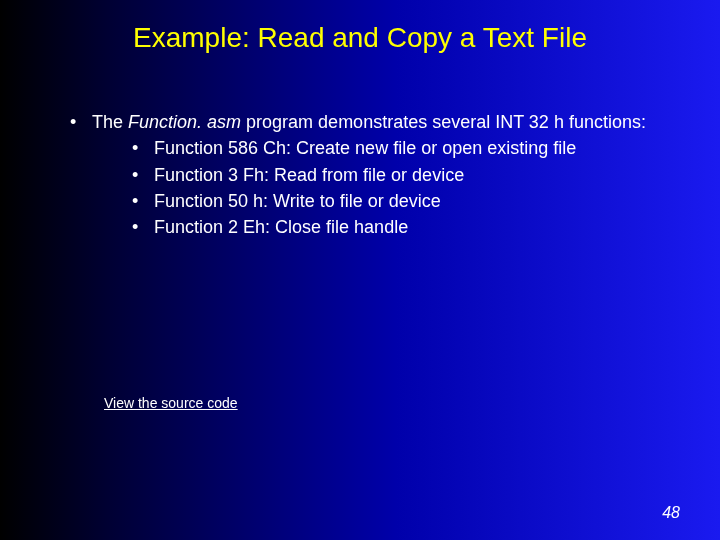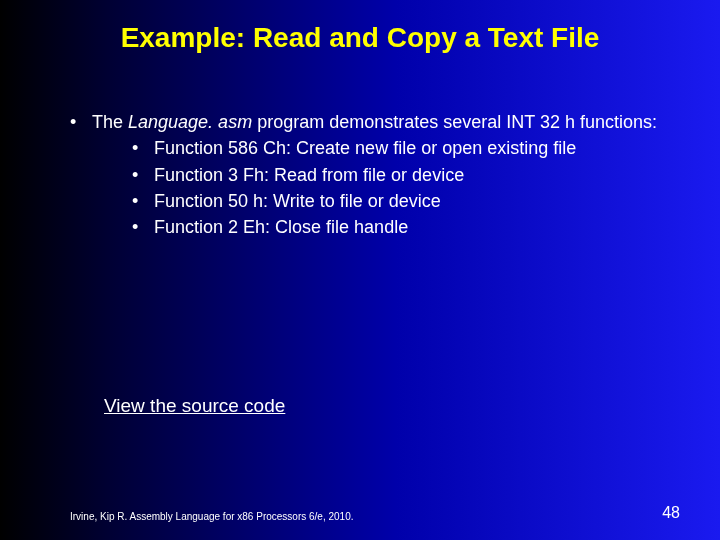--- a/index.html
+++ b/index.html
@@ -19,21 +19,21 @@
     color: #ffffff;
   }
   .title {
     position: absolute;
     top: 22px;
     left: 0;
     width: 100%;
     text-align: center;
     font-size: 28px;
     color: #ffff00;
-    font-weight: bold;
+    font-weight: normal;
   }
   .content {
     position: absolute;
     top: 110px;
     left: 70px;
     right: 50px;
     font-size: 18px;
     line-height: 1.35;
   }
   .bullet-l1 {
@@ -64,51 +64,52 @@
   .bullet-l2 .txt {
     flex: 1;
   }
   .italic {
     font-style: italic;
   }
   .link {
     position: absolute;
     top: 395px;
     left: 104px;
-    font-size: 19px;
+    font-size: 14px;
     text-decoration: underline;
     color: #ffffff;
   }
   .footer {
     position: absolute;
     bottom: 18px;
     left: 70px;
     font-size: 10px;
     color: #ffffff;
   }
   .pagenum {
     position: absolute;
     bottom: 18px;
     right: 40px;
     font-size: 16px;
     color: #ffffff;
+    font-style: italic;
   }
 </style>
 </head>
 <body>
 
 <div class="slide">
 
   <div class="title">Example: Read and Copy a Text File</div>
 
   <div class="content">
     <div class="bullet-l1">
       <div class="dot">•</div>
       <div class="txt">
-        <span>The </span><span class="italic">Language. asm</span><span> program demonstrates several INT 32 h functions:</span>
+        <span>The </span><span class="italic">Function. asm</span><span> program demonstrates several INT 32 h functions:</span>
         <div class="sub-list">
           <div class="bullet-l2">
             <div class="dot">•</div>
             <div class="txt">Function 586 Ch: Create new file or open existing file</div>
           </div>
           <div class="bullet-l2">
             <div class="dot">•</div>
             <div class="txt">Function 3 Fh: Read from file or device</div>
           </div>
           <div class="bullet-l2">
@@ -119,16 +120,15 @@
             <div class="dot">•</div>
             <div class="txt">Function 2 Eh: Close file handle</div>
           </div>
         </div>
       </div>
     </div>
   </div>
 
   <div class="link">View the source code</div>
 
-  <div class="footer">Irvine, Kip R. Assembly Language for x86 Processors 6/e, 2010.</div>
   <div class="pagenum">48</div>
 
 </div>
 
 </body></html>

